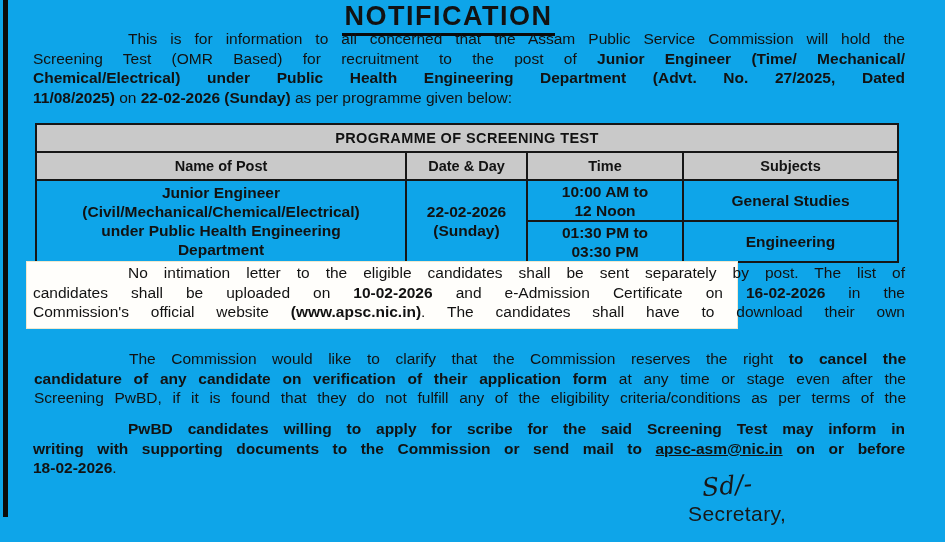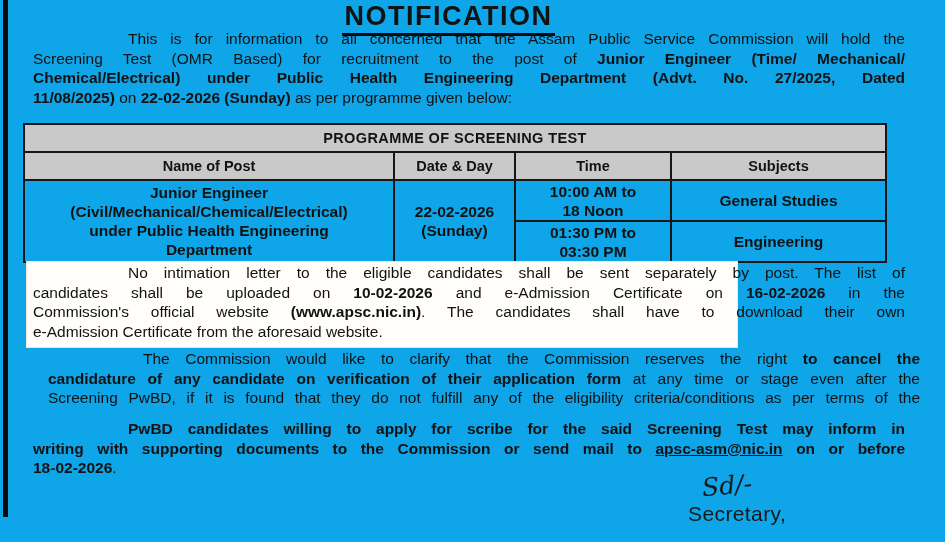--- a/index.html
+++ b/index.html
@@ -18,24 +18,24 @@
   .tline.lastline{text-align-last:left;}
   .tline.indent{padding-left:95px;}
   .b{font-weight:bold;}
   .u{text-decoration:underline;}
   #p1{left:33px;top:29px;}
   .p2box{
     position:absolute;left:26px;top:261px;width:712px;box-sizing:border-box;
     border:1px solid #f0e9cf;padding:1px 0 6px 0;background:#fffefb;
   }
   .p2box .para{position:relative;left:6px;top:0;}
-  #p3{left:48px;top:349px;}
+  #p3{left:34px;top:349px;}
   #p4{left:33px;top:419px;}
   .tbl{
-    position:absolute;left:23px;top:123px;width:862px;
+    position:absolute;left:35px;top:123px;width:862px;
     border-collapse:collapse;table-layout:fixed;
   }
   .tbl td{border:2px solid #161616;text-align:center;vertical-align:middle;padding:0;}
   .gray{background:#c9c9c9;}
   .ttl{font-weight:bold;font-size:14.5px;height:26px;letter-spacing:0.4px;}
   .hdr{font-weight:bold;font-size:14.5px;height:26px;}
   .bodycell{font-weight:bold;font-size:15.5px;line-height:19px;height:39px;}
   .blk{display:block;}
   .sig-sd{
     position:absolute;left:702px;top:471px;
@@ -85,40 +85,39 @@
           <span class="blk">(Civil/Mechanical/Chemical/Electrical)</span>
           <span class="blk">under Public Health Engineering</span>
           <span class="blk">Department</span>
         </td>
         <td rowspan="2" class="bodycell">
           <span class="blk">22-02-2026</span>
           <span class="blk">(Sunday)</span>
         </td>
         <td class="bodycell">
           <span class="blk">10:00 AM to</span>
-          <span class="blk">18 Noon</span>
+          <span class="blk">12 Noon</span>
         </td>
         <td class="bodycell">General Studies</td>
       </tr>
       <tr>
         <td class="bodycell">
           <span class="blk">01:30 PM to</span>
           <span class="blk">03:30 PM</span>
         </td>
         <td class="bodycell">Engineering</td>
       </tr>
     </tbody>
   </table>
 
   <div class="p2box">
     <div class="para">
         <div class="tline indent"><span>No intimation letter to the eligible candidates shall be sent separately by post. The list of</span></div>
         <div class="tline"><span>candidates shall be uploaded on </span><span class="b">10-02-2026</span><span> and e-Admission Certificate on </span><span class="b">16-02-2026</span><span> in the</span></div>
         <div class="tline"><span>Commission's official website </span><span class="b">(www.apsc.nic.in)</span><span>. The candidates shall have to download their own</span></div>
-        <div class="tline lastline"><span>e-Admission Certificate from the aforesaid website.</span></div>
       </div>
   </div>
 
   <div class="para" id="p3">
       <div class="tline indent"><span>The Commission would like to clarify that the Commission reserves the right </span><span class="b">to cancel the</span></div>
       <div class="tline"><span class="b">candidature of any candidate on verification of their application form</span><span> at any time or stage even after the</span></div>
       <div class="tline"><span>Screening PwBD, if it is found that they do not fulfill any of the eligibility criteria/conditions as per terms of the</span></div>
     </div>
 
   <div class="para" id="p4">

